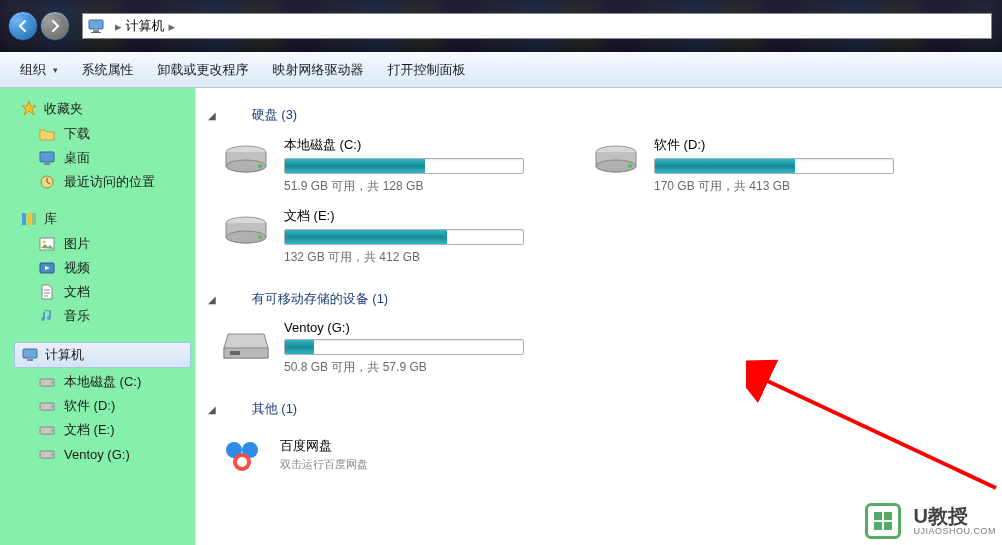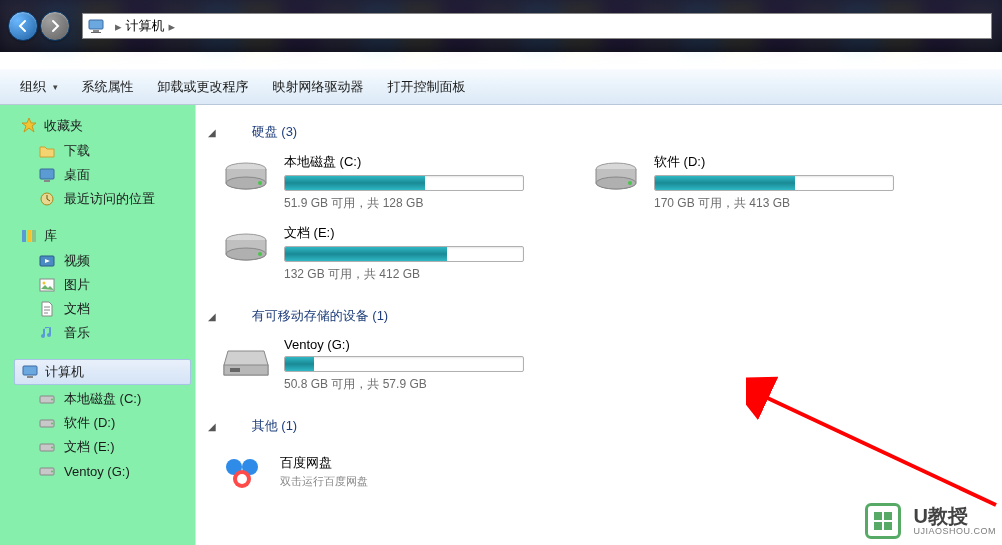--- a/index.html
+++ b/index.html
@@ -9,21 +9,21 @@
 .titlebar { height: 52px; background: linear-gradient(#1a1a2e, #0d0d1a); position: relative; display: flex; align-items: center; }
 .titlebar::before { content: ""; position: absolute; inset: 0; background: repeating-linear-gradient(90deg, rgba(255,255,255,0.1) 0 40px, rgba(100,200,255,0.2) 40px 80px, rgba(255,255,100,0.15) 80px 120px, rgba(200,100,255,0.1) 120px 160px); filter: blur(8px); opacity: 0.6; }
 .nav-buttons { display: flex; gap: 2px; margin-left: 8px; z-index: 2; }
 .nav-btn { width: 30px; height: 30px; border-radius: 50%; background: radial-gradient(circle at 30% 30%, #6bb8ff, #1e5fa0); border: 1px solid #0a3a6b; display: flex; align-items: center; justify-content: center; color: #fff; font-size: 16px; cursor: pointer; box-shadow: inset 0 1px 2px rgba(255,255,255,0.4), 0 1px 2px rgba(0,0,0,0.3); }
 .nav-btn.fwd { background: radial-gradient(circle at 30% 30%, #a0a0a0, #606060); }
 .addressbar { flex: 1; height: 26px; background: #fff; margin: 0 10px 0 12px; border: 1px solid #888; display: flex; align-items: center; padding: 0 4px; z-index: 2; font-size: 13px; }
 .addr-icon { width: 18px; height: 16px; margin-right: 6px; display: flex; align-items: center; }
 .addr-sep { color: #666; margin: 0 4px; }
 
 
-.toolbar { height: 36px; background: linear-gradient(#f8fbff, #e8f2fb 50%, #dce9f6); border-bottom: 1px solid #b8c8d8; display: flex; align-items: center; padding: 0 10px; gap: 4px; margin-top: 17px; }
+.toolbar { height: 36px; background: linear-gradient(#f8fbff, #e8f2fb 50%, #dce9f6); border-bottom: 1px solid #b8c8d8; display: flex; align-items: center; padding: 0 10px; gap: 4px; }
 .tool-item { padding: 4px 10px; font-size: 13px; color: #1a1a1a; display: flex; align-items: center; gap: 4px; border-radius: 2px; cursor: default; }
 .tool-dd::after { content: "▾"; font-size: 9px; margin-left: 3px; color: #444; }
 
 
 .main { display: flex; height: calc(545px - 52px - 36px); }
 .sidebar { width: 196px; background: #86efac; border-right: 1px solid #e0e0e0; padding: 10px 0; overflow-y: auto; }
 .sb-group { margin-bottom: 14px; }
 .sb-header { display: flex; align-items: center; gap: 6px; padding: 2px 8px 4px 20px; font-size: 13px; color: #1a1a1a; }
 .sb-header.computer { background: linear-gradient(#e8f0fa, #d4e4f6); border: 1px solid #a8c4e4; border-radius: 2px; margin: 0 4px 2px 14px; padding: 3px 6px; }
 .sb-item { display: flex; align-items: center; gap: 8px; padding: 3px 8px 3px 38px; font-size: 13px; color: #1a1a1a; cursor: default; }
@@ -142,35 +142,35 @@
               <rect x="2" y="3" width="4" height="12" fill="#5a9bd4"></rect>
               <rect x="7" y="3" width="4" height="12" fill="#f4c430"></rect>
               <rect x="12" y="3" width="4" height="12" fill="#8ac48a"></rect>
             </svg>
           </span>
         <span>库</span>
       </div>
       <div class="sb-item">
         <span class="sb-icon">
             <svg width="16" height="14" viewBox="0 0 16 14">
-              <rect x="1" y="2" width="14" height="10" fill="#4a8bc4" stroke="#2a5b8a" rx="1"></rect>
-              <path d="M6 5l5 2-5 2z" fill="#fff"></path>
-            </svg>
-          </span>
-        <span>视频</span>
-      </div>
-      <div class="sb-item">
-        <span class="sb-icon">
-            <svg width="16" height="14" viewBox="0 0 16 14">
               <rect x="1" y="1" width="14" height="12" fill="#fff" stroke="#888"></rect>
               <circle cx="5" cy="5" r="1.5" fill="#f4c430"></circle>
               <path d="M2 11l4-4 3 3 2-2 4 4z" fill="#6ab46a"></path>
             </svg>
           </span>
         <span>图片</span>
+      </div>
+      <div class="sb-item">
+        <span class="sb-icon">
+            <svg width="16" height="14" viewBox="0 0 16 14">
+              <rect x="1" y="2" width="14" height="10" fill="#4a8bc4" stroke="#2a5b8a" rx="1"></rect>
+              <path d="M6 5l5 2-5 2z" fill="#fff"></path>
+            </svg>
+          </span>
+        <span>视频</span>
       </div>
       <div class="sb-item">
         <span class="sb-icon">
             <svg width="14" height="16" viewBox="0 0 14 16">
               <path d="M2 1h7l3 3v11H2z" fill="#fff" stroke="#888"></path>
               <path d="M4 6h6M4 9h6M4 12h4" stroke="#888"></path>
             </svg>
           </span>
         <span>文档</span>
       </div>

